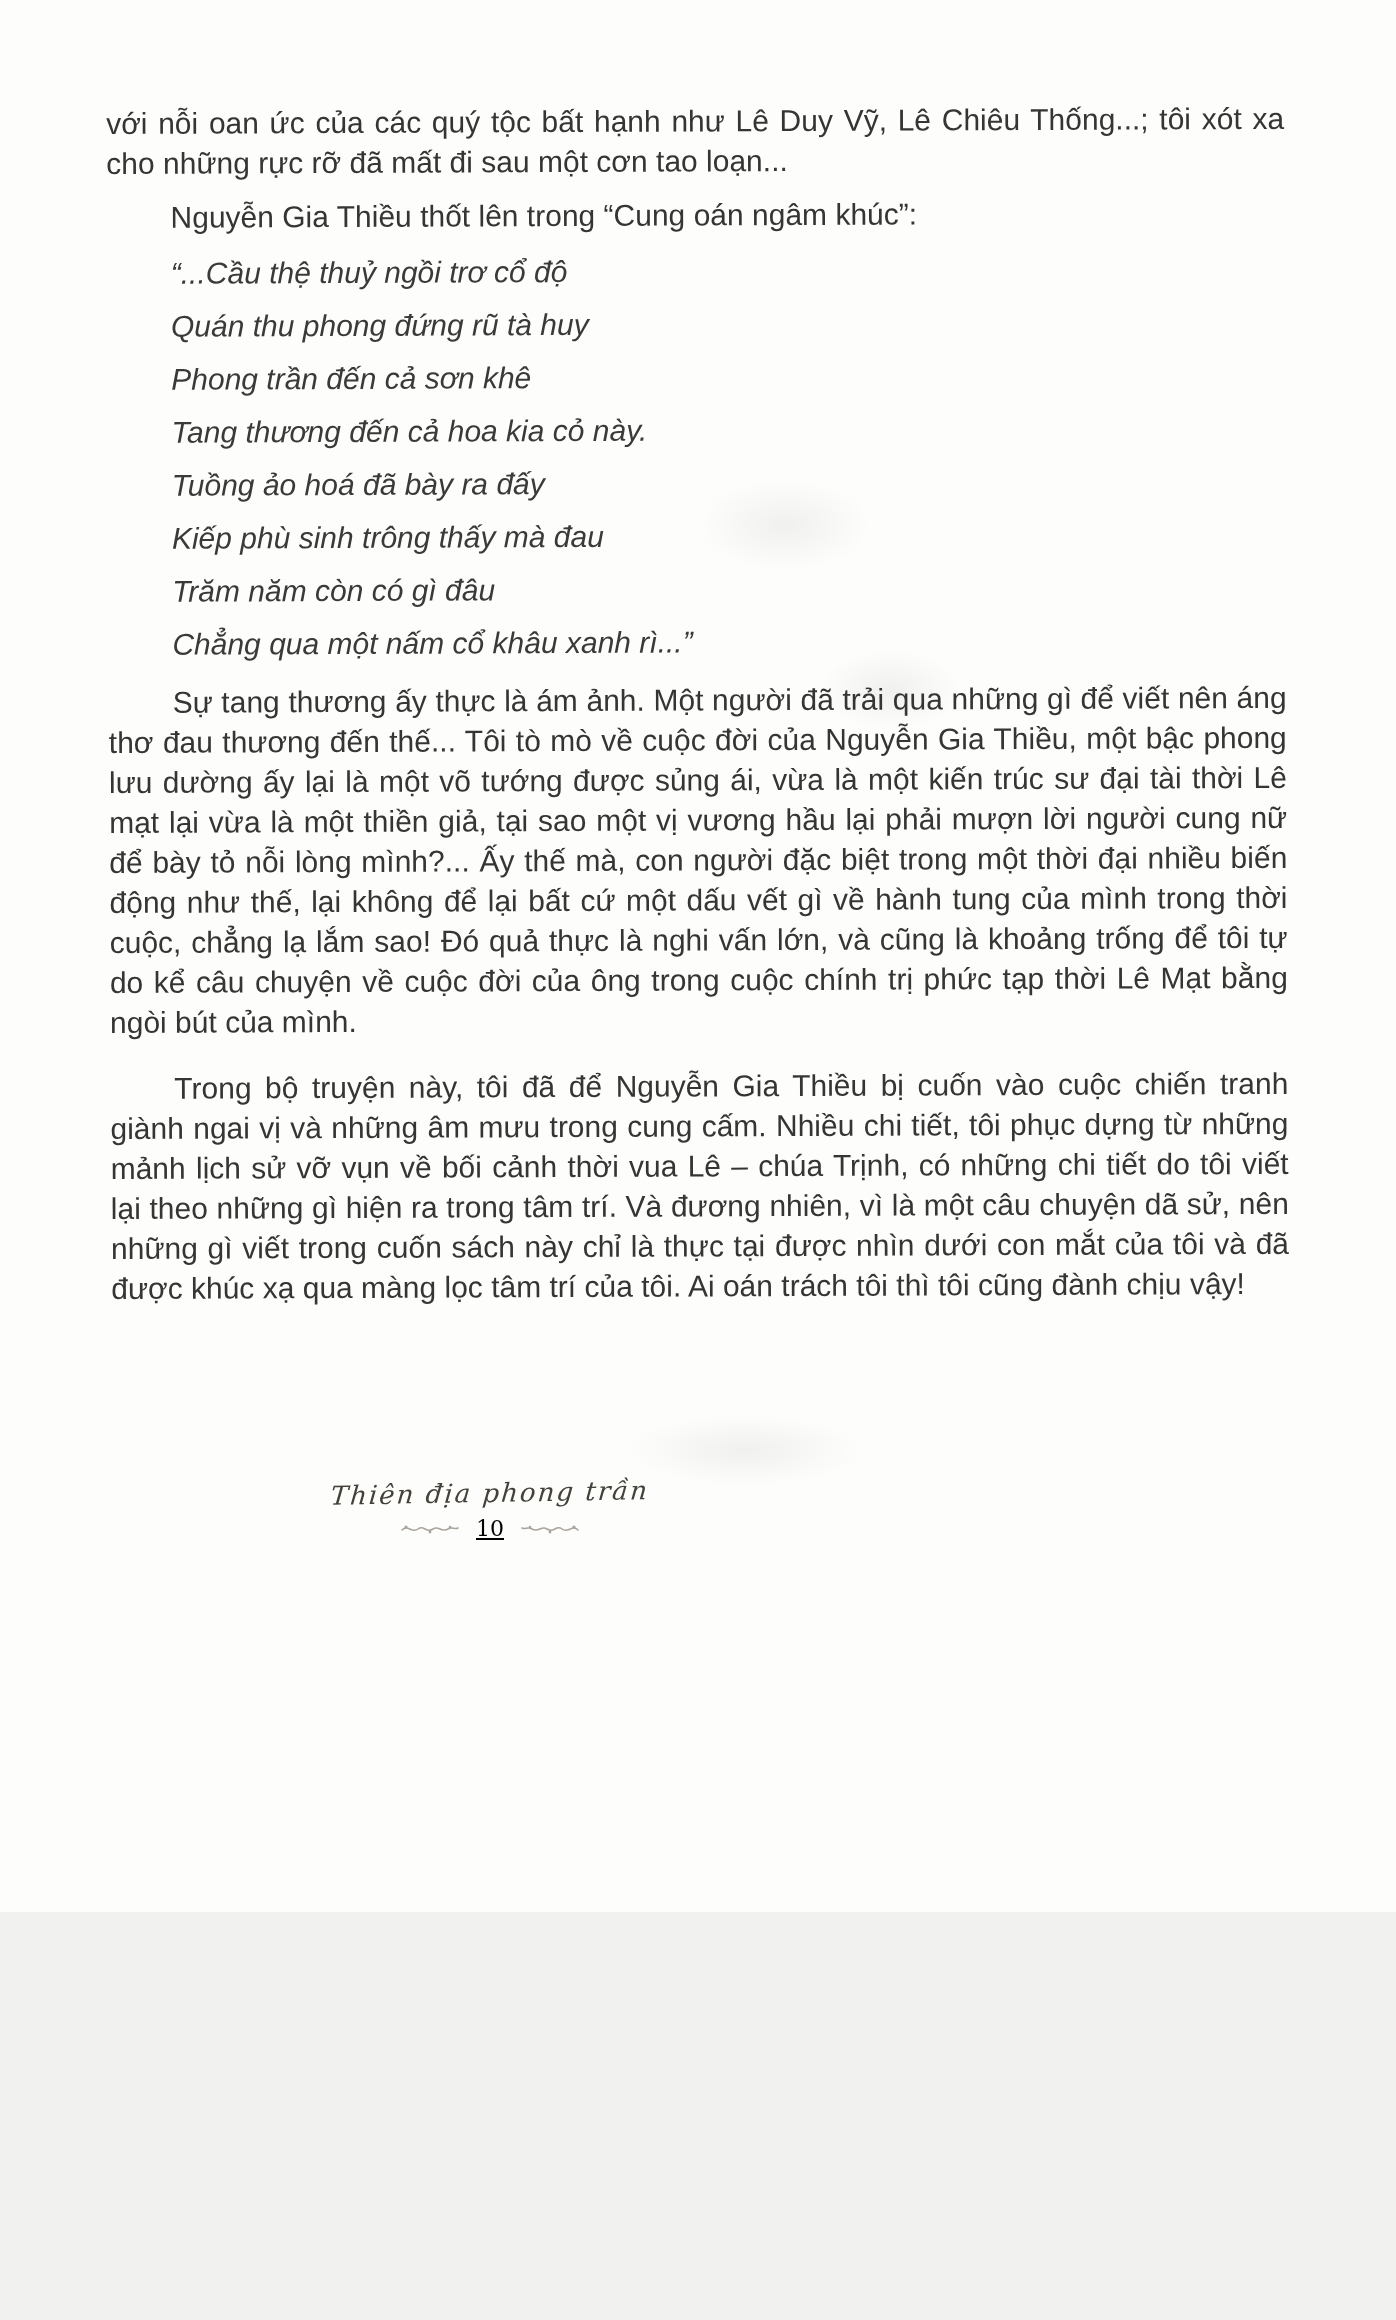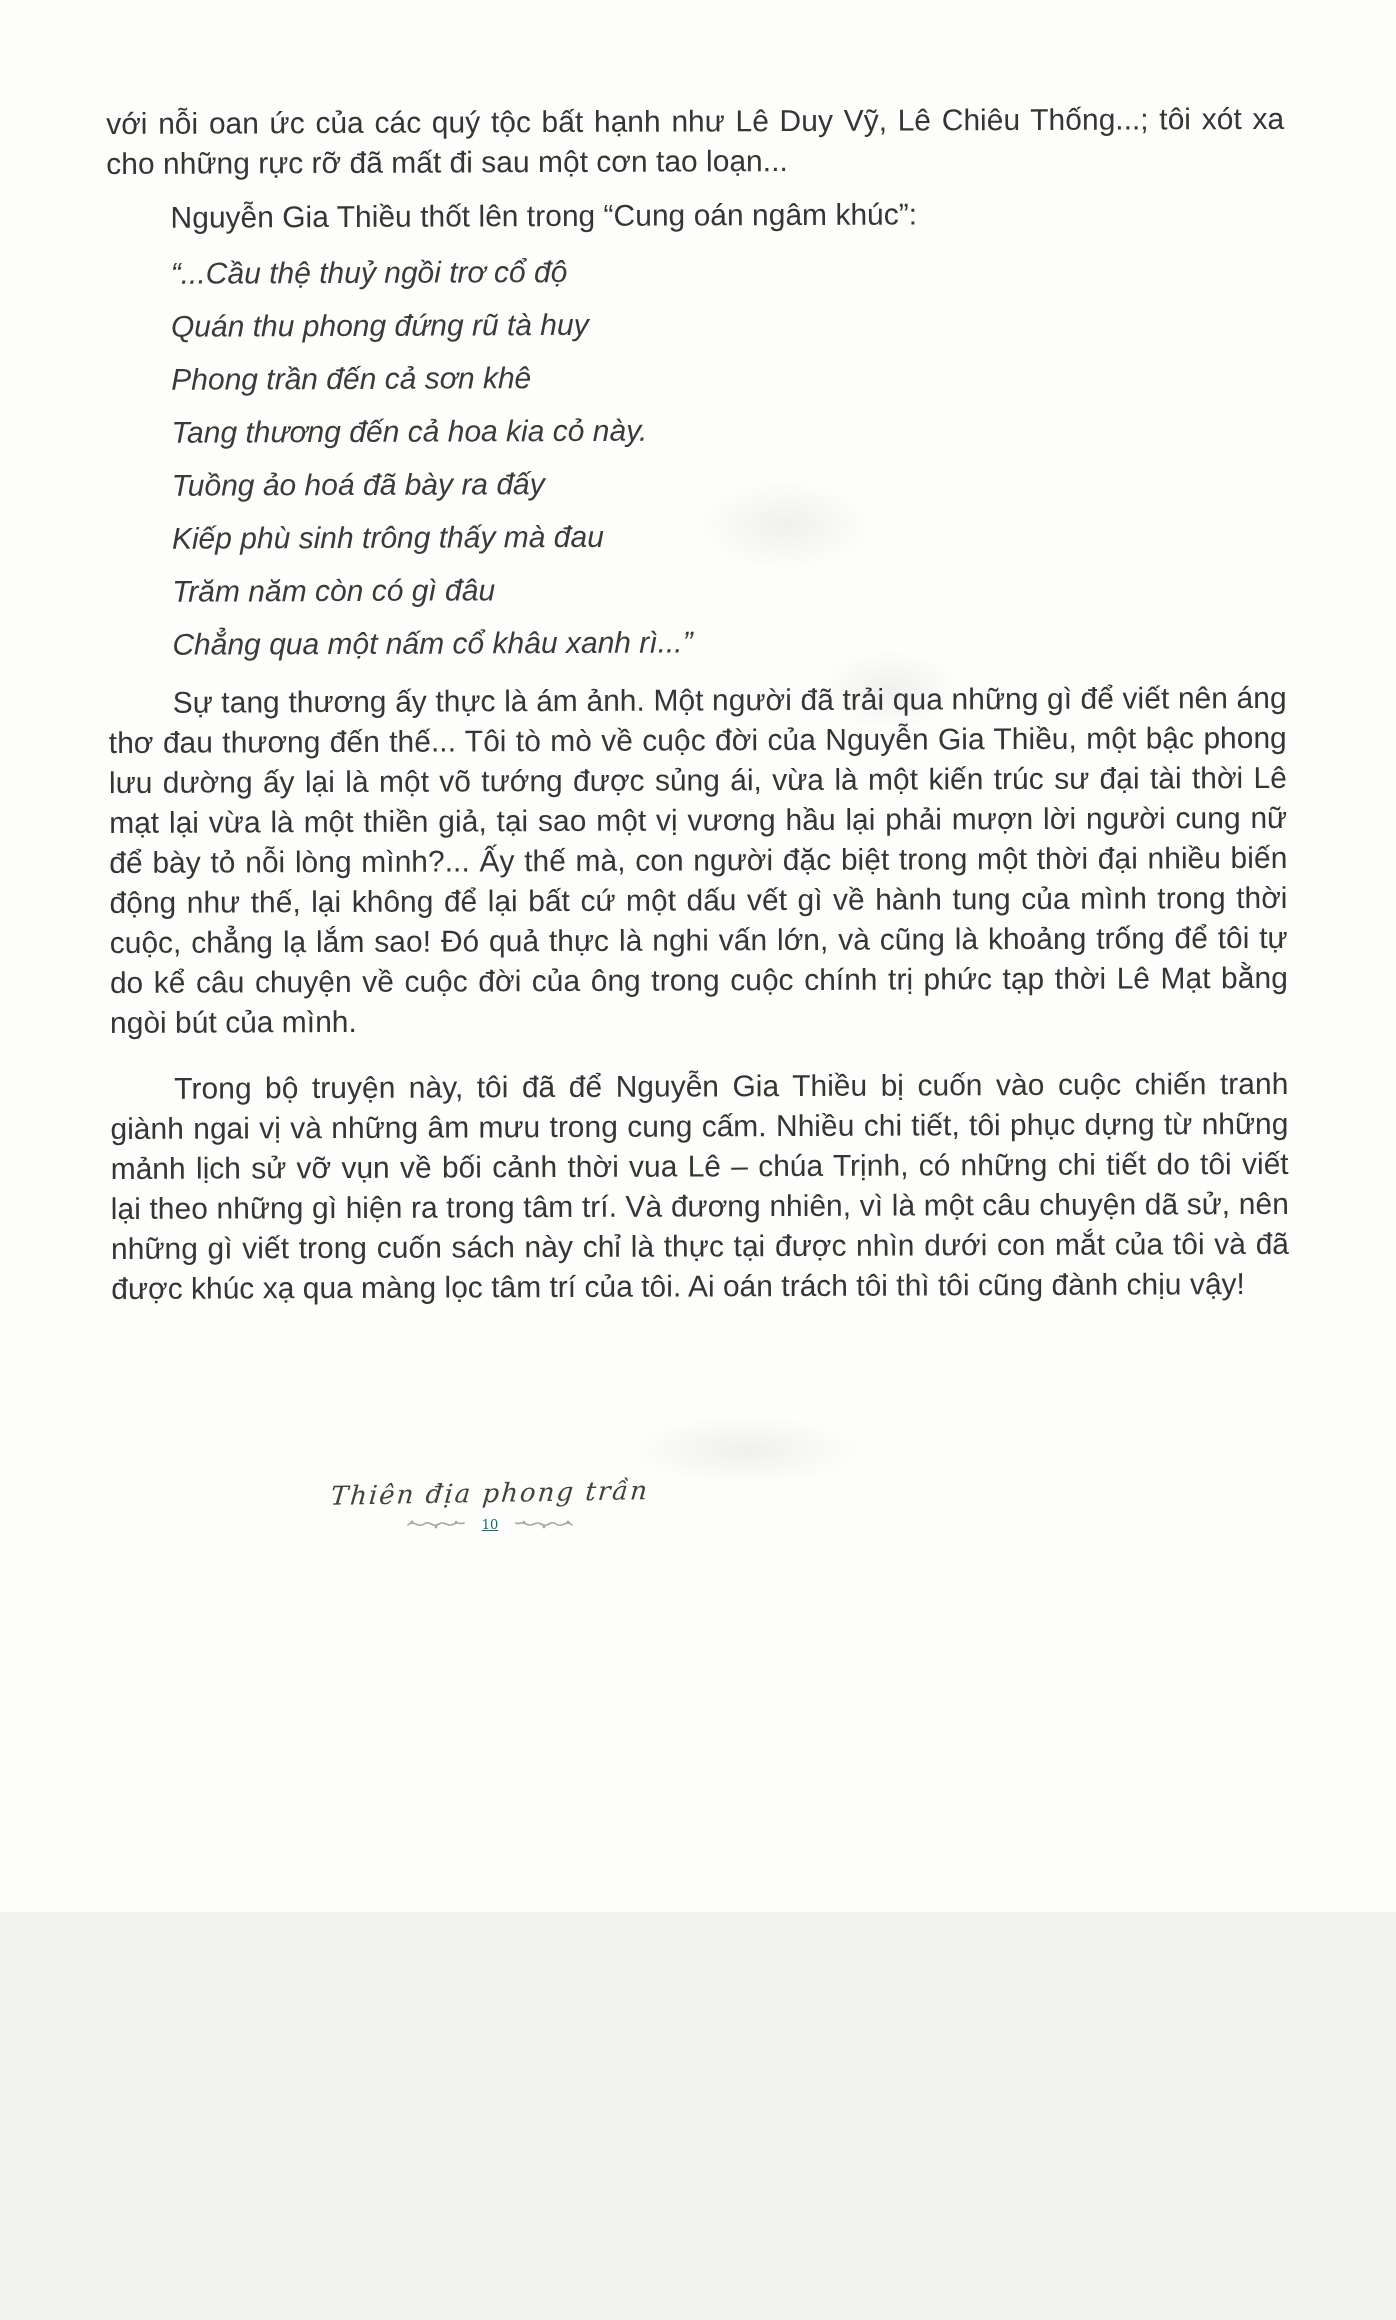--- a/index.html
+++ b/index.html
@@ -67,22 +67,22 @@
   }
   .footer-row {
     margin-top: 8px;
     display: flex;
     align-items: center;
     justify-content: center;
     gap: 16px;
   }
   .page-number {
     font-family: "DejaVu Serif", serif;
-    font-size: 13px;
-    color: #0f766e;
+    font-size: 22px;
+    color: #000000;
     text-decoration: underline;
   }
   .flourish { width: 60px; height: 16px; opacity: 0.75; }
   .flourish.flip { transform: scaleX(-1); }
 
   .smudge {
     position: absolute;
     border-radius: 50%;
     background: radial-gradient(closest-side, rgba(125,125,122,0.10), rgba(125,125,122,0));
     pointer-events: none;

